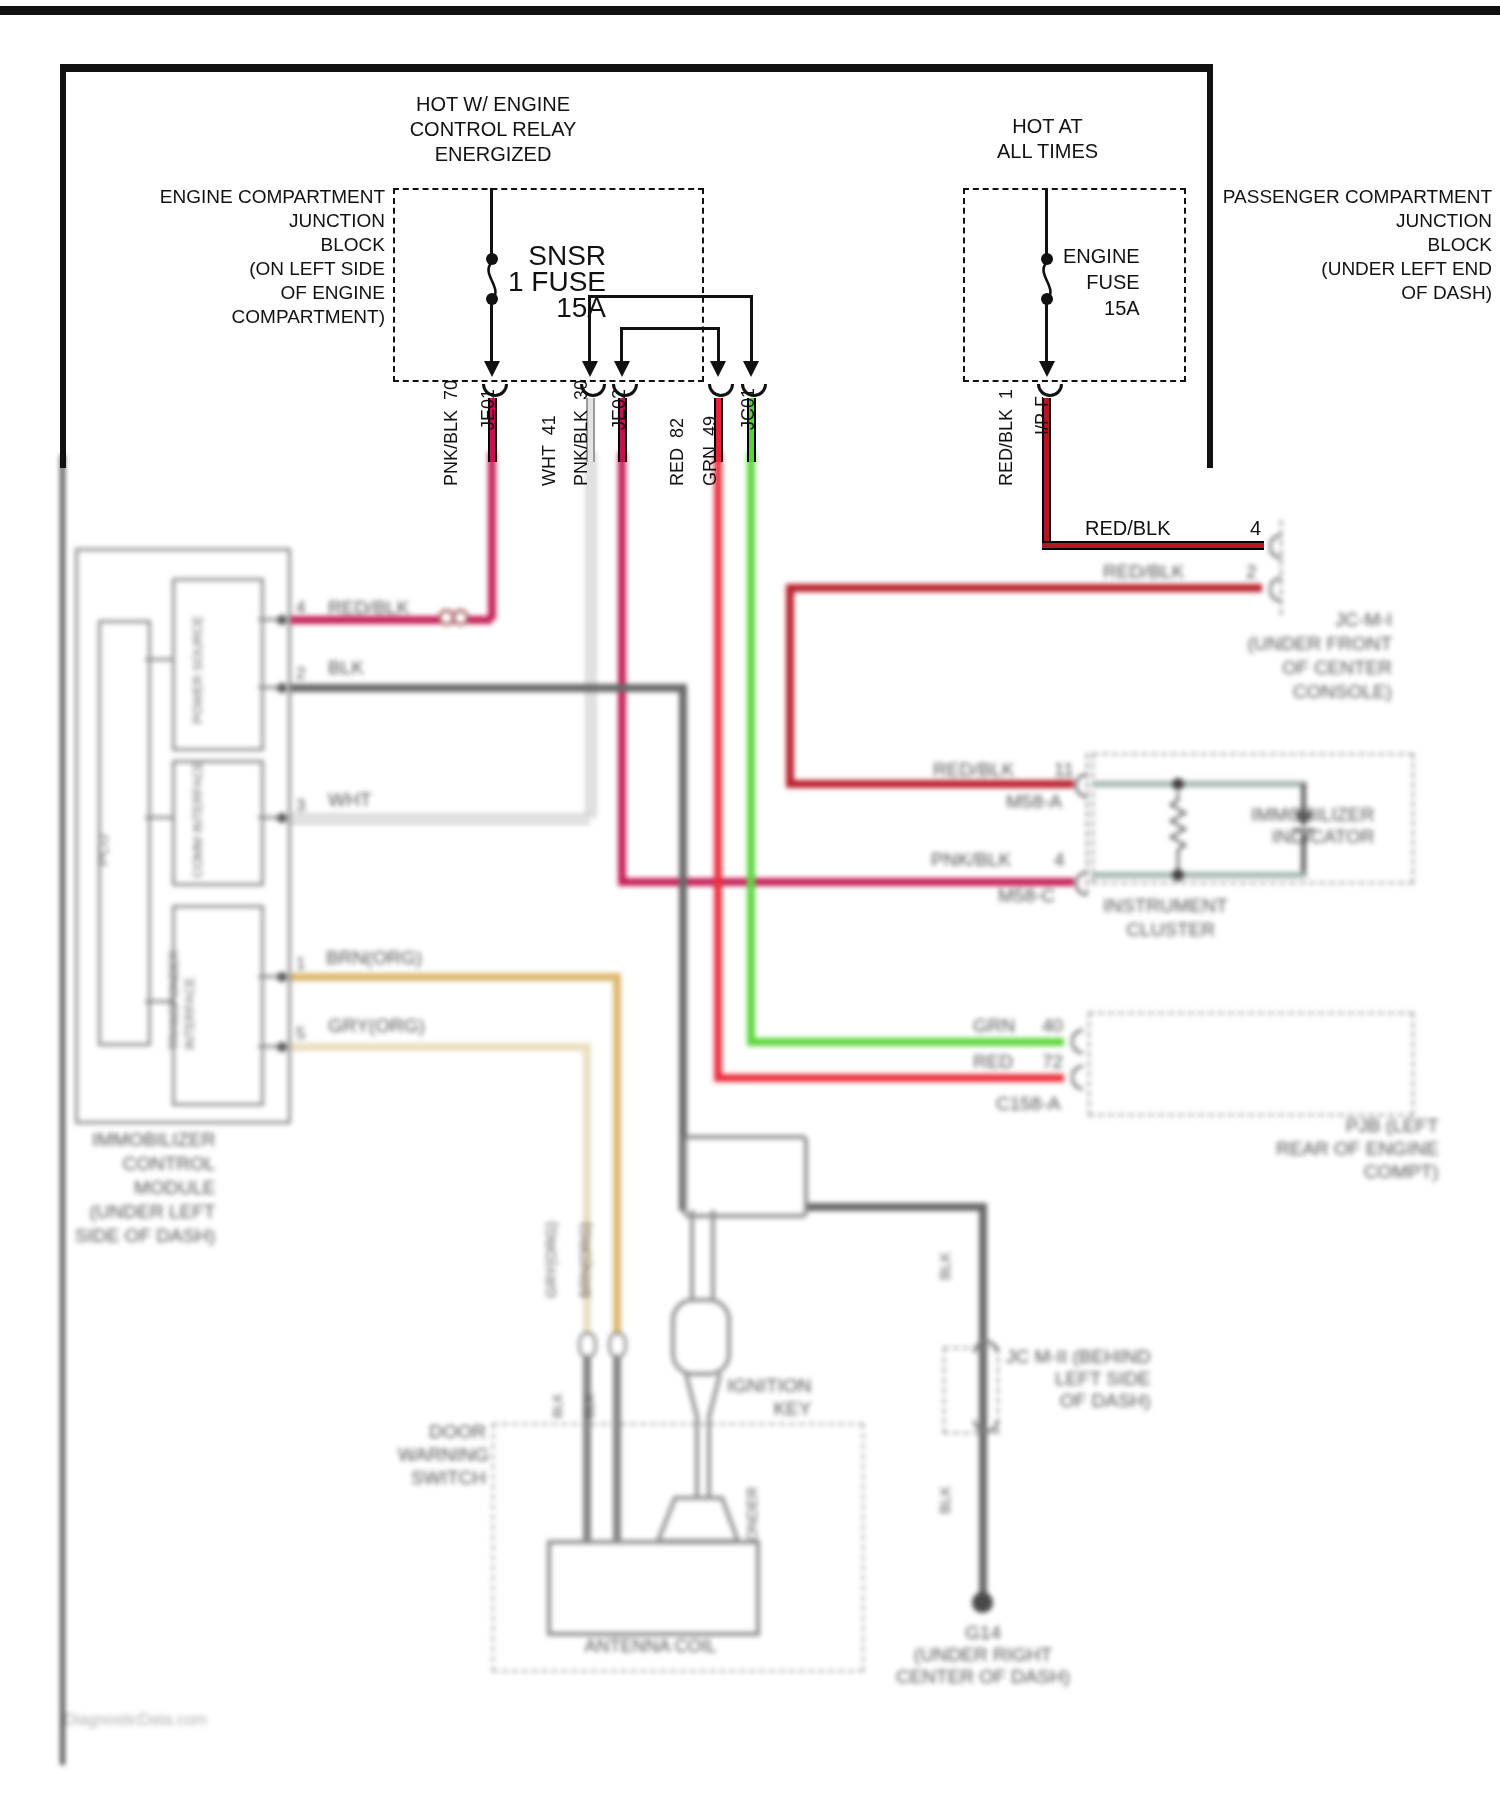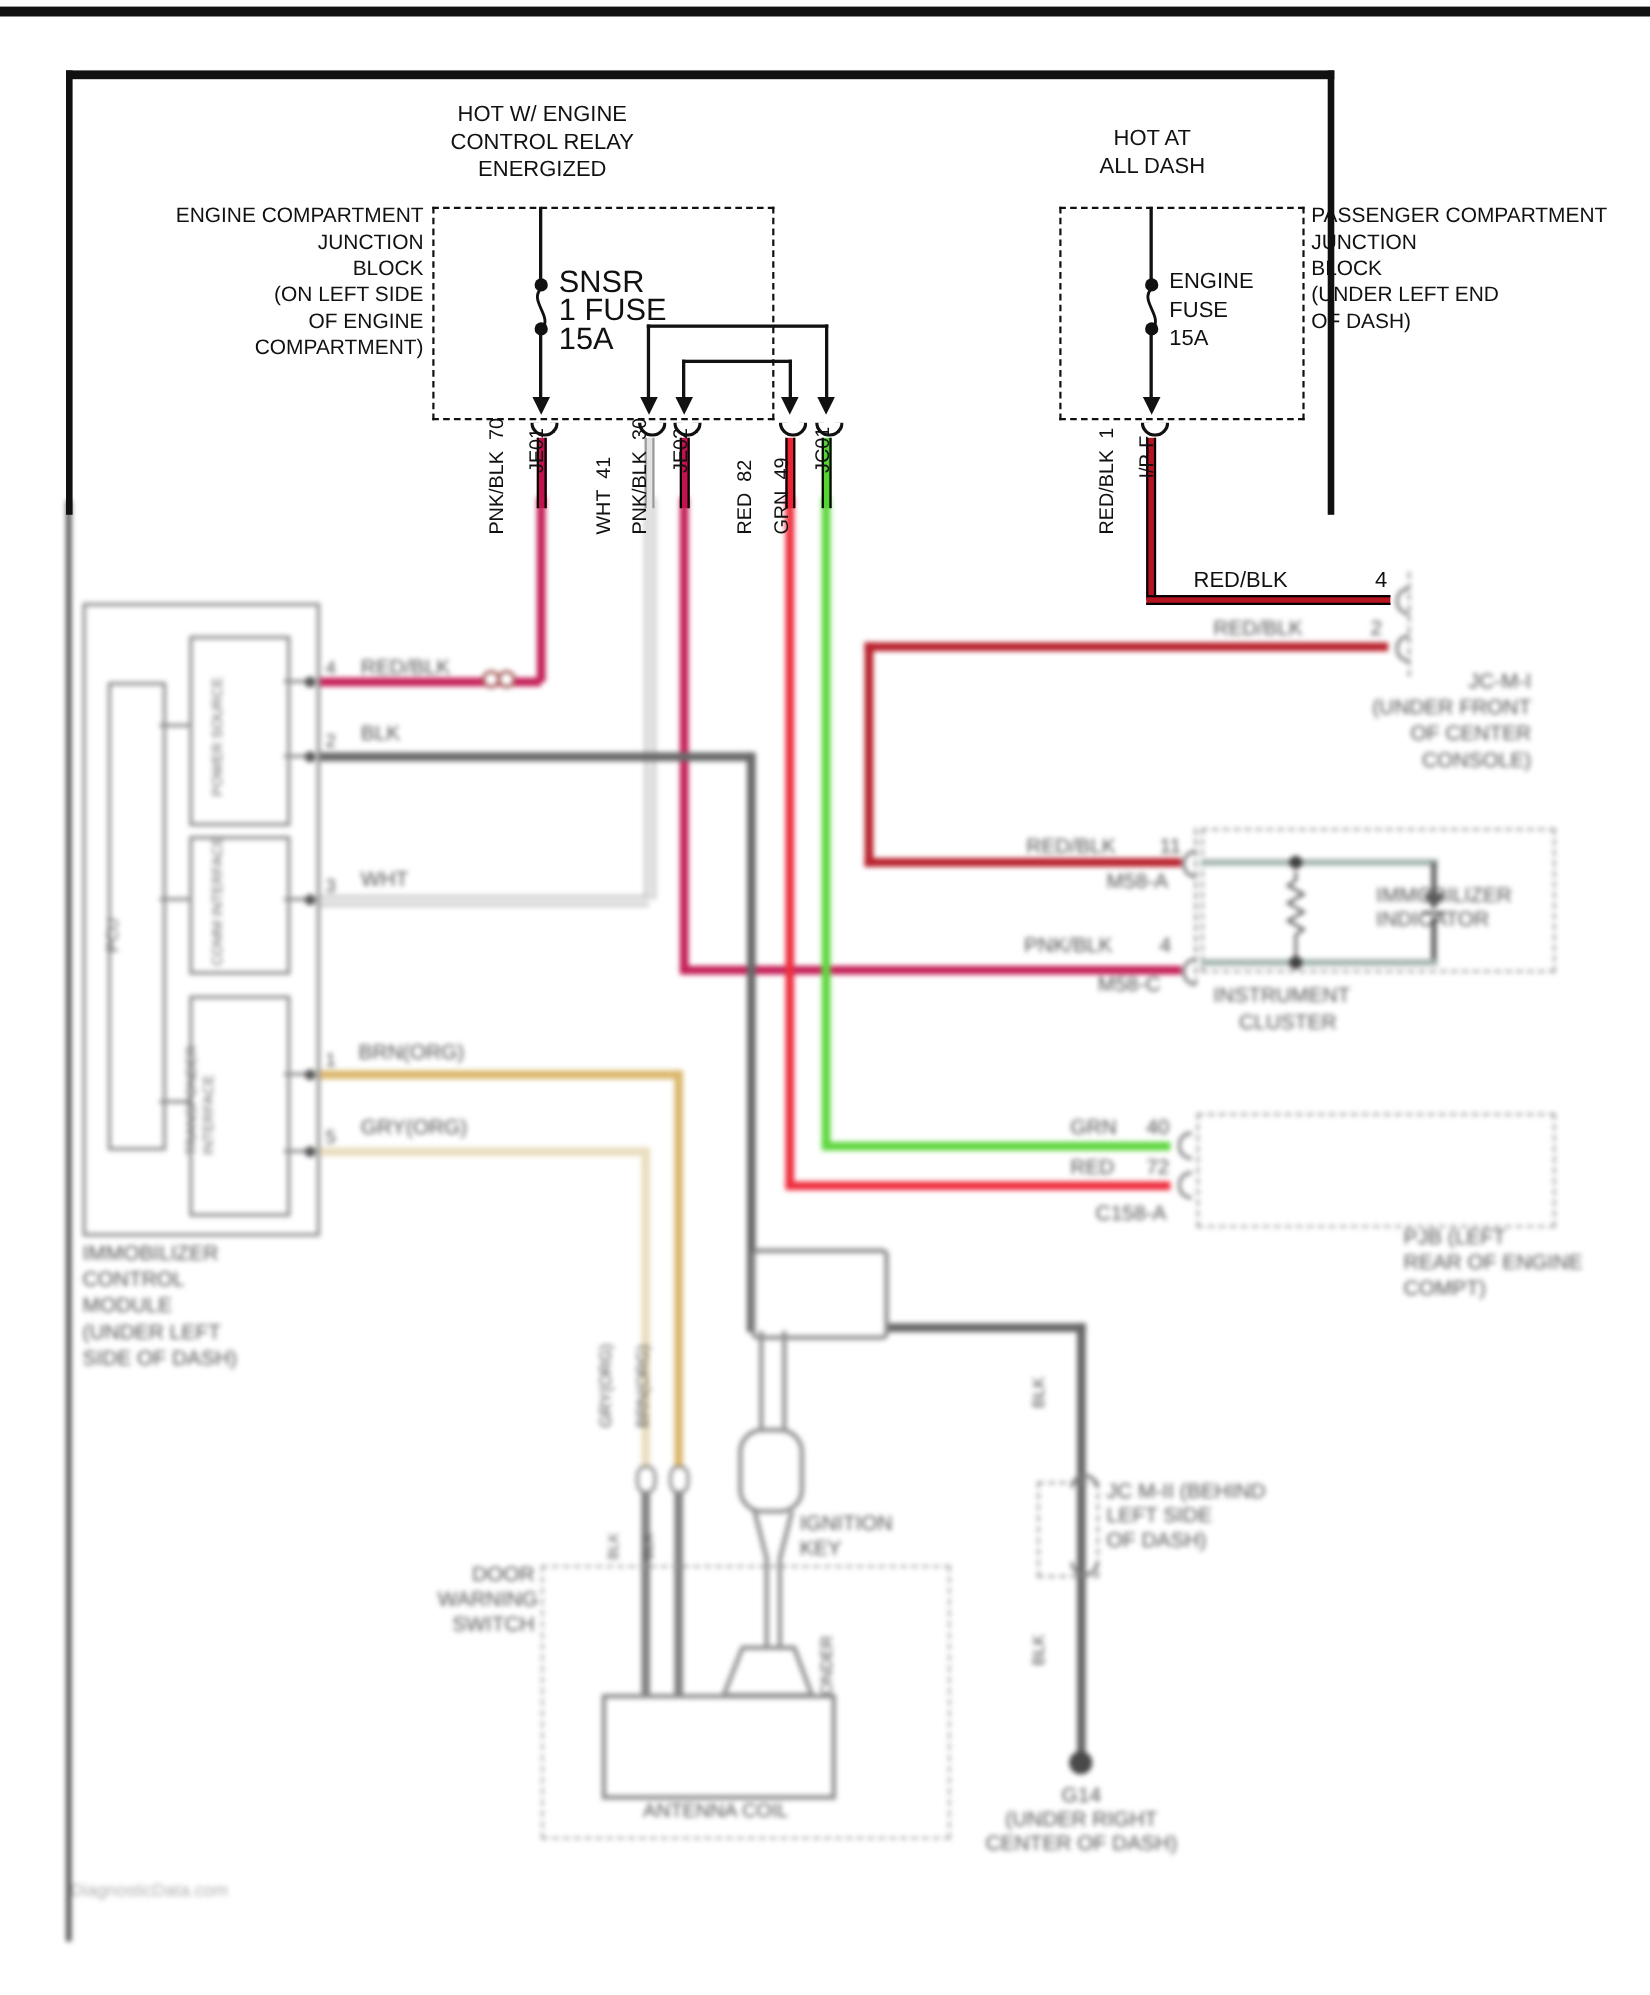--- a/index.html
+++ b/index.html
@@ -1,19 +1,19 @@
 <!DOCTYPE html>
 <html style="--ink: #111111; --blur-ink: #474747; --box: #858585; --pnk-blk: #c2134f; --wht: #e3e3e3; --wht-edge: #9a9a9a; --red: #ee2233; --grn: #55d433; --red-blk: #b51420; --blk: #5f5f5f; --brn-org: #d9b467; --gry-org: #e9dcbc; --pale-wire: #9fb0a8; --sub-wire: #7a7a7a;"><head>
 <meta charset="utf-8">
 <style>
   html,body{margin:0;padding:0;background:#fff;}
   #canvas{position:relative;width:1500px;height:1814px;background:#fff;overflow:hidden;
           font-family:"Liberation Sans","DejaVu Sans",sans-serif;color:#111;}
   .abs{position:absolute;}
-  .lbl{position:absolute;white-space:pre-line;font-size:19px;line-height:24px;}
+  .lbl{position:absolute;white-space:pre-line;font-size:19px;line-height:24px;text-align:right;}
   .lbl.c{text-align:center;}
   .lbl.r{text-align:right;}
   .vlbl{position:absolute;white-space:pre;font-size:18px;line-height:22px;
         transform:rotate(-90deg);transform-origin:0 100%;}
   .vlbl.sm{font-size:15px;line-height:18px;}
   .vlbl.xs{font-size:13px;line-height:16px;}
   .wv{position:absolute;}           
   .wh{position:absolute;}           
   .wvs{position:absolute;width:5px;border-left:2px solid #000;border-right:2px solid #000;}
   .whs{position:absolute;height:5px;border-top:2px solid #000;border-bottom:2px solid #000;}
@@ -223,21 +223,21 @@
 
     <div class="line" style="left:0;top:6px;width:1500px;height:9px;"></div>
     <div class="line" style="left:60px;top:64px;width:1153px;height:8px;"></div>
     <div class="line" style="left:60px;top:64px;width:6px;height:404px;"></div>
     <div class="line" style="left:1207px;top:64px;width:6px;height:404px;"></div>
 
     <div class="lbl c" style="left:348px;top:92px;width:290px;font-size:20px;line-height:25px;">HOT W/ ENGINE
 CONTROL RELAY
 ENERGIZED</div>
     <div class="lbl c" style="left:955px;top:114px;width:185px;font-size:20px;line-height:25px;">HOT AT
-ALL DASH</div>
+ALL TIMES</div>
 
     <div class="dash" style="left:393px;top:188px;width:307px;height:190px;"></div>
     <div class="lbl r" style="left:130px;top:185px;width:255px;">ENGINE COMPARTMENT
 JUNCTION
 BLOCK
 (ON LEFT SIDE
 OF ENGINE
 COMPARTMENT)</div>
     <div class="dash" style="left:963px;top:188px;width:219px;height:190px;"></div>
     <div class="lbl" style="left:1192px;top:185px;width:300px;">PASSENGER COMPARTMENT

